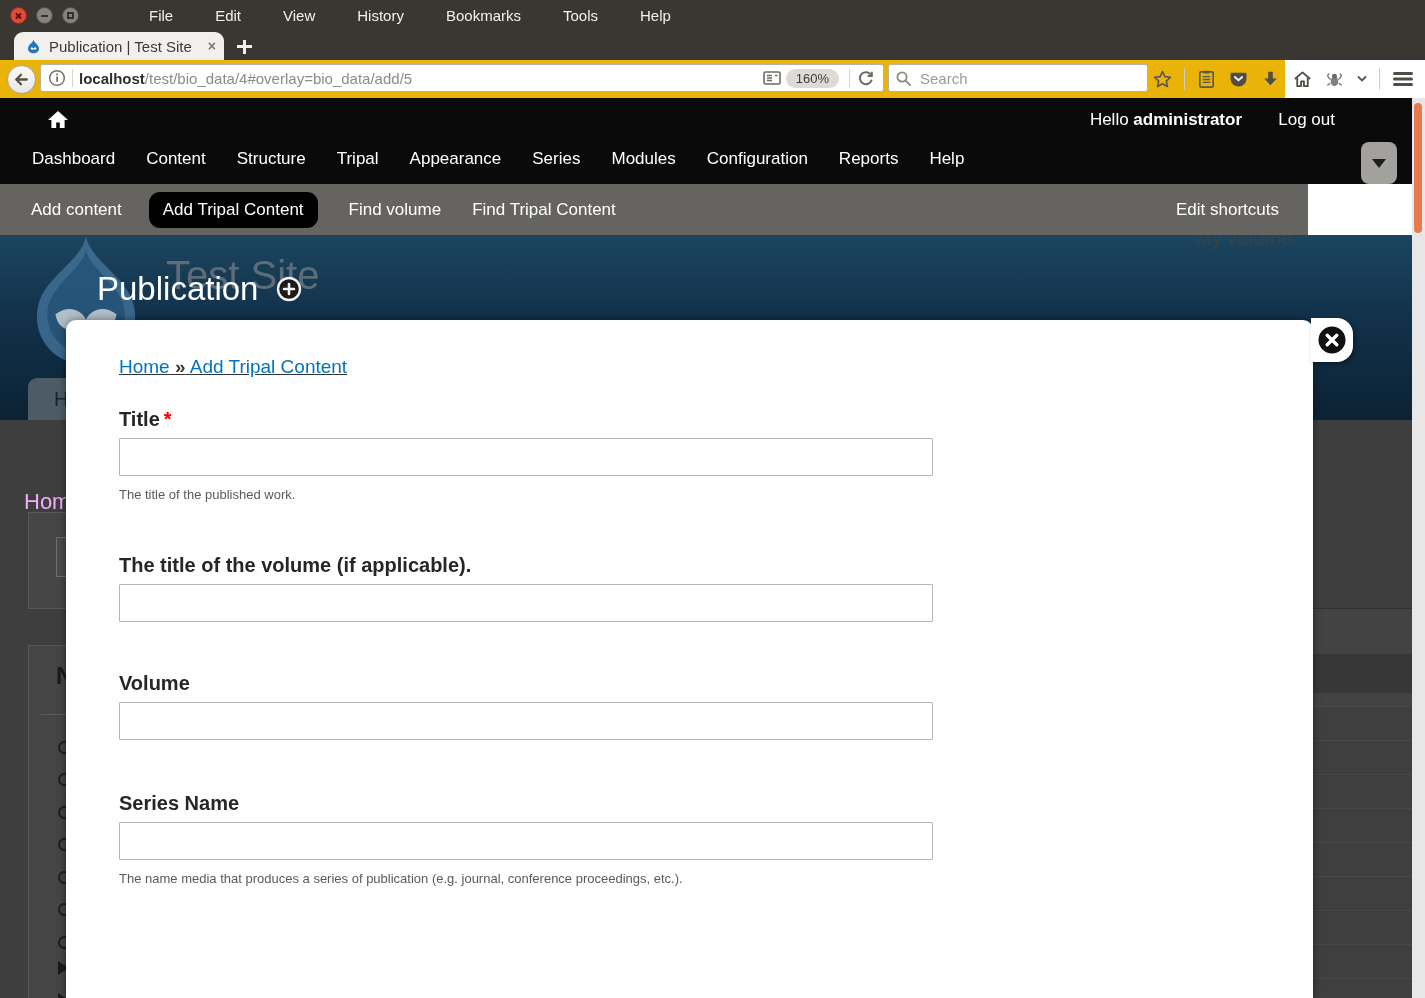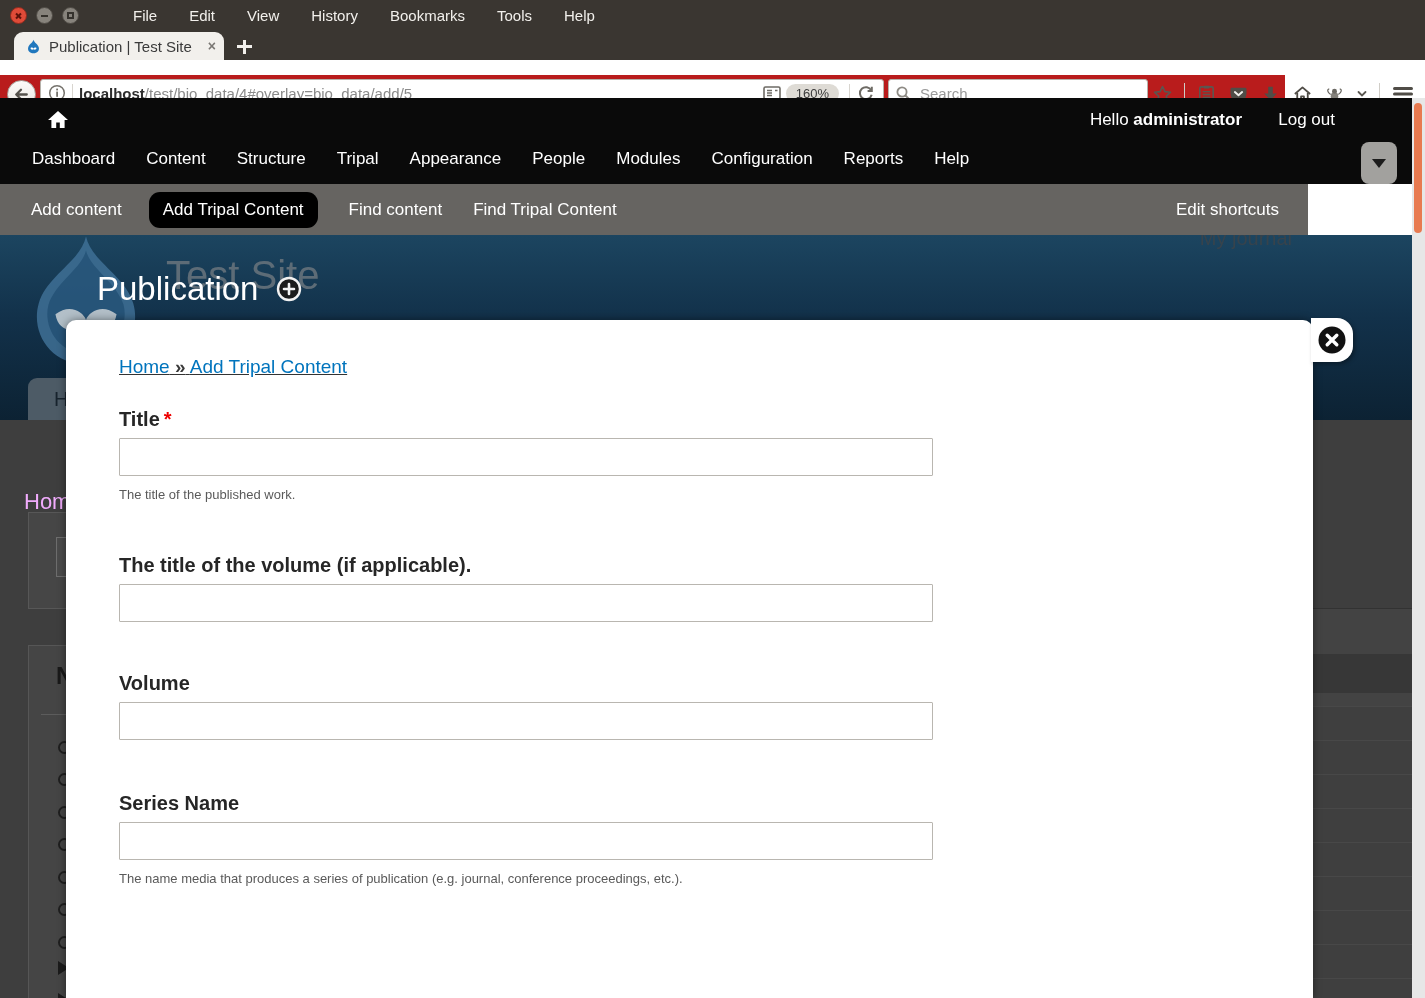--- a/index.html
+++ b/index.html
@@ -9,35 +9,35 @@
   .titlebar{position:absolute;left:0;top:0;width:1425px;height:30px;background:#3a3631;z-index:5;
             display:flex;align-items:center;}
   .winbtns{display:flex;align-items:center;gap:9px;padding-left:10px;}
   .winbtn{width:17px;height:17px;border-radius:50%;position:relative;box-sizing:border-box;}
   .winbtn.close{background:#df4b38;border:1px solid #8f2b1e;}
   .winbtn.close::before,.winbtn.close::after{content:"";position:absolute;left:4px;right:4px;top:7px;height:2px;background:#5e120a;}
   .winbtn.close::before{transform:rotate(45deg);} .winbtn.close::after{transform:rotate(-45deg);}
   .winbtn.min,.winbtn.max{background:#87837c;border:1px solid #4e4a44;}
   .winbtn.min::before{content:"";position:absolute;left:4px;right:4px;top:7px;height:2px;background:#35322d;}
   .winbtn.max::before{content:"";position:absolute;left:4px;right:4px;top:4px;bottom:4px;border:2px solid #35322d;}
-  .menubar{display:flex;gap:32px;margin-left:54px;}
+  .menubar{display:flex;gap:42px;margin-left:70px;}
   .menubar span{color:#f2f0ec;font-size:15px;}
   
   .tabbar{position:absolute;left:0;top:30px;width:1425px;height:30px;background:#3a3631;z-index:5;}
   .tab{position:absolute;left:14px;top:2px;width:210px;height:28px;background:#f2f0ec;
        border-radius:9px 9px 0 0;display:flex;align-items:center;padding:0 8px;box-sizing:border-box;}
   .tab .favicon{width:15px;height:15px;margin:0 8px 0 4px;flex:none;}
   .tab .tab-title{font-size:15px;color:#3a3a3a;white-space:nowrap;overflow:hidden;flex:1;}
   .tab .tab-close{color:#7b7874;font-size:14px;font-weight:bold;margin-left:6px;line-height:1;}
   .newtab{position:absolute;left:232px;top:5px;width:26px;height:24px;display:flex;align-items:center;justify-content:center;}
   .newtab::before{content:"";position:absolute;left:11px;top:5px;width:3px;height:14px;background:#f2f0ec;}
   .newtab::after{content:"";position:absolute;left:5px;top:10px;width:15px;height:3px;background:#f2f0ec;}
   
-  .navbar{position:absolute;left:0;top:60px;width:1285px;height:38px;background:#b91c1c;z-index:5;
-          border-bottom:1px solid #c6c2bb;display:flex;align-items:center;margin-top:15px;}
+  .navbar{position:absolute;left:0;top:60px;width:1285px;height:38px;background:#eab308;z-index:5;
+          border-bottom:1px solid #c6c2bb;display:flex;align-items:center;}
   .backbtn{position:absolute;left:7px;top:5px;width:27px;height:27px;border-radius:50%;
            background:linear-gradient(#fcfbf9,#e9e6e1);border:1px solid #a8a49d;
            display:flex;align-items:center;justify-content:center;}
   .urlbar{position:absolute;left:40px;top:4px;width:844px;height:28px;background:#fff;
           border:1px solid #b6b2ab;border-radius:3px;box-sizing:border-box;display:flex;align-items:center;}
   .urlbar .sep{width:1px;height:18px;background:#d8d5cf;margin:0 6px;}
   .url-text{font-size:15px;white-space:nowrap;overflow:hidden;flex:1;}
   .url-host{color:#2e2e2e;font-weight:bold;}
   .url-path{color:#8b8b8b;}
   .zoom-pill{background:#dedbd5;border-radius:10px;font-size:13px;color:#3c3c3c;padding:2px 10px;margin:0 4px;}
@@ -121,21 +121,21 @@
   <div class="bg">
     <div class="bg-header">
       <svg class="bg-logo" width="140" height="150" viewBox="0 0 100 108">
         <path d="M50 4 C54 22 78 32 84 52 C90 73 76 96 50 96 C24 96 10 73 16 52 C22 32 46 22 50 4 Z" fill="#3f7096"></path>
         <path d="M50 14 C53 27 72 37 77 53 C81 68 71 88 50 88 C29 88 19 68 23 53 C28 37 47 27 50 14 Z" fill="#2a5a80"></path>
         <path d="M28 60 C38 52 48 58 50 64 C52 58 62 52 72 60 C70 72 60 74 50 68 C40 74 30 72 28 60 Z" fill="#cfd8de"></path>
         <circle cx="50" cy="76" r="7" fill="#17344c"></circle>
         <circle cx="50" cy="76" r="3.2" fill="#cfd8de"></circle>
       </svg>
       <div class="bg-sitename">Test Site</div>
-      <div class="bg-myaccount">My journal</div>
+      <div class="bg-myaccount">My volume</div>
       <div class="bg-sitetab">Ho</div>
     </div>
     <div class="bg-breadcrumb">Hom</div>
     <div class="bg-box1">
       <div class="bg-box1-input"></div>
     </div>
     <div class="bg-navblock">
       <div class="bg-navheading">N</div>
       <div class="bg-navdivider"></div>
       <div class="bullet" style="top:95px"></div>
@@ -262,33 +262,33 @@
         <span>Hello</span>&nbsp;<b>administrator</b>
       </span>
       <a class="admin-logout" style="right:93px;text-decoration:none">Log out</a>
     </div>
     <div class="admin-row2">
       <a href="#">Dashboard</a>
       <a href="#">Content</a>
       <a href="#">Structure</a>
       <a href="#">Tripal</a>
       <a href="#">Appearance</a>
-      <a href="#">People</a>
+      <a href="#">Series</a>
       <a href="#">Modules</a>
       <a href="#">Configuration</a>
       <a href="#">Reports</a>
       <a href="#">Help</a>
     </div>
     <div class="toolbar-toggle"></div>
   </div>
 
   <div class="shortcutbar">
     <a href="#" class="sc-item">Add content</a>
     <a href="#" class="sc-active">Add Tripal Content</a>
-    <a href="#" class="sc-item">Find content</a>
+    <a href="#" class="sc-item">Find volume</a>
     <a href="#" class="sc-item">Find Tripal Content</a>
     <a href="#" class="sc-edit">Edit shortcuts</a>
   </div>
 
   <div class="scrolltrack">
     <div class="scrollthumb"></div>
   </div>
 
   <div class="ov-heading">
     <span class="ov-title">Publication</span>

